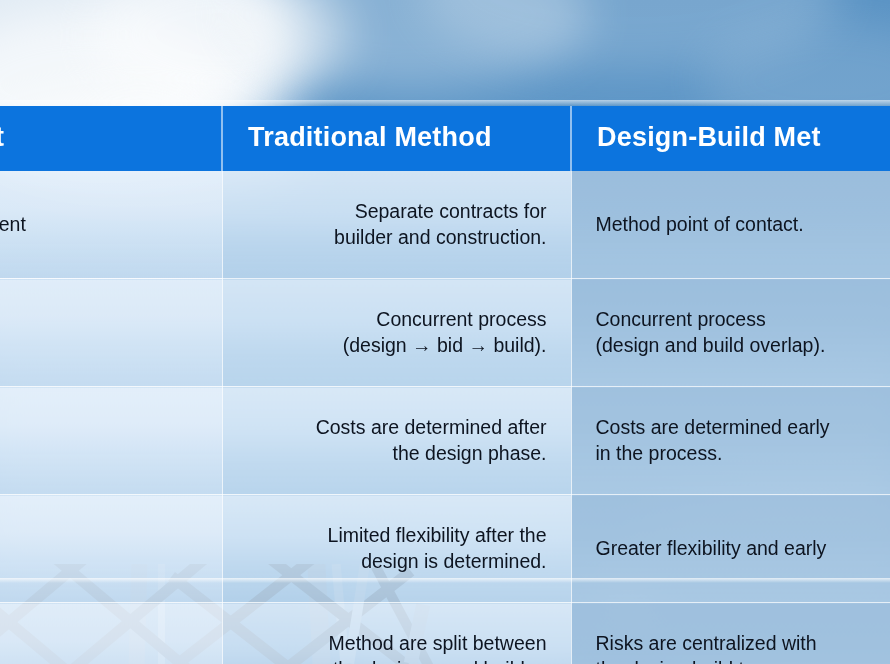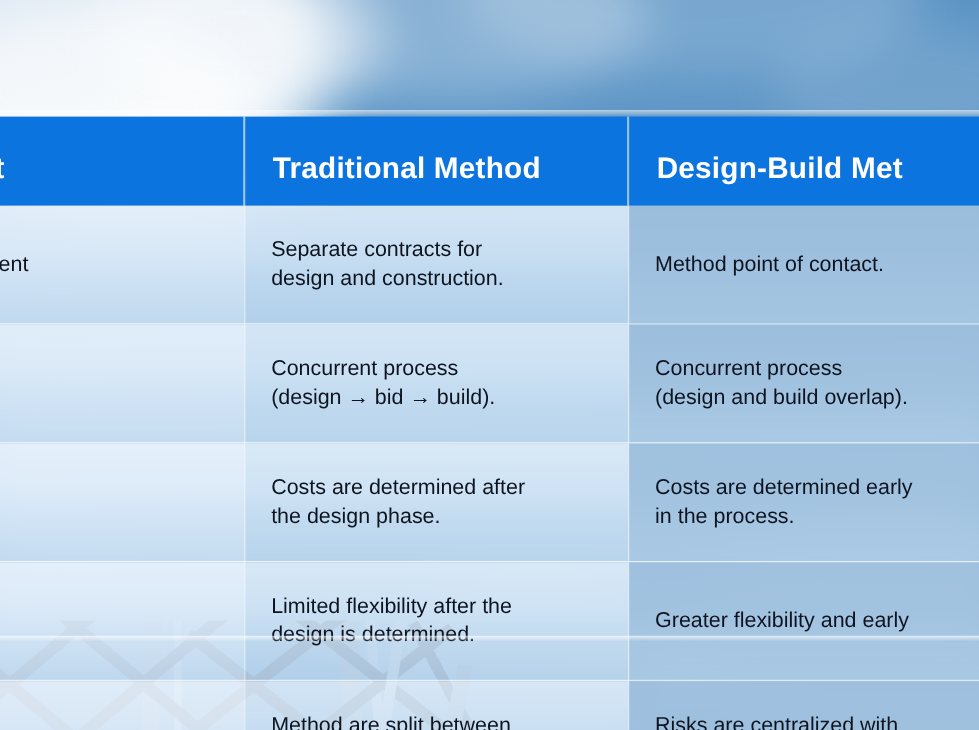--- a/index.html
+++ b/index.html
@@ -48,21 +48,21 @@
   }
   .table col.c-aspect{width:334px;}
   .table col.c-trad{width:349px;}
   .table col.c-db{width:429px;}
   .hdr th{
     background:#0c74de;
     color:#ffffff;
     font-size:27px;
     font-weight:700;
     text-align:left;
-    padding:32px 25px 18px 25px;
+    padding:16px 25px 18px 25px;
     letter-spacing:.2px;
     border-right:2px solid rgba(255,255,255,.55);
     white-space:nowrap;
   }
   .hdr th:last-child{border-right:none;}
   .table td{
     vertical-align:middle;
     font-size:19.5px;
     line-height:1.30;
     color:#0d1420;
@@ -80,20 +80,21 @@
       rgba(214,231,247,.93) 60%,
       rgba(200,222,242,.90) 100%);
     font-size:20px;
   }
   .col-trad{
     background:linear-gradient(180deg,
       rgba(222,236,249,.90) 0%,
       rgba(210,229,246,.90) 40%,
       rgba(196,220,241,.88) 70%,
       rgba(188,215,238,.86) 100%);
+    text-align:right;
   }
   .col-db{
     background:linear-gradient(180deg,
       rgba(159,192,222,.92) 0%,
       rgba(161,194,223,.92) 40%,
       rgba(166,198,226,.90) 70%,
       rgba(170,201,228,.88) 100%);
   }
   .shadow-top{
     position:absolute;left:-112px;top:100px;width:1112px;height:6px;
@@ -159,21 +160,21 @@
         <th>Aspect</th>
         <th>Traditional Method</th>
         <th>Design-Build Met</th>
       </tr>
     </thead>
     <tbody>
       <tr>
         <td class="col-aspect">Management</td>
         <td class="col-trad">
           <span>Separate contracts for</span><br>
-          <span>design and construction.</span>
+          <span>builder and construction.</span>
         </td>
         <td class="col-db nowrapcell">
           <span>Method point of contact.</span>
         </td>
       </tr>
       <tr>
         <td class="col-aspect">e</td>
         <td class="col-trad">
           <span>Concurrent process</span><br>
           <span>(design → bid → build).</span>

